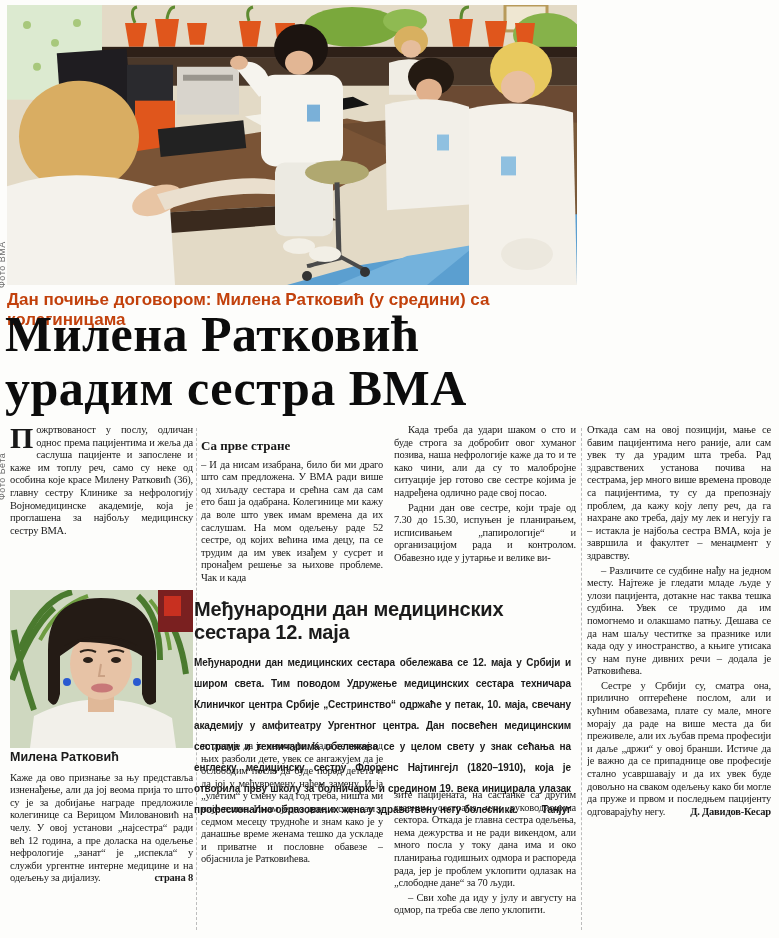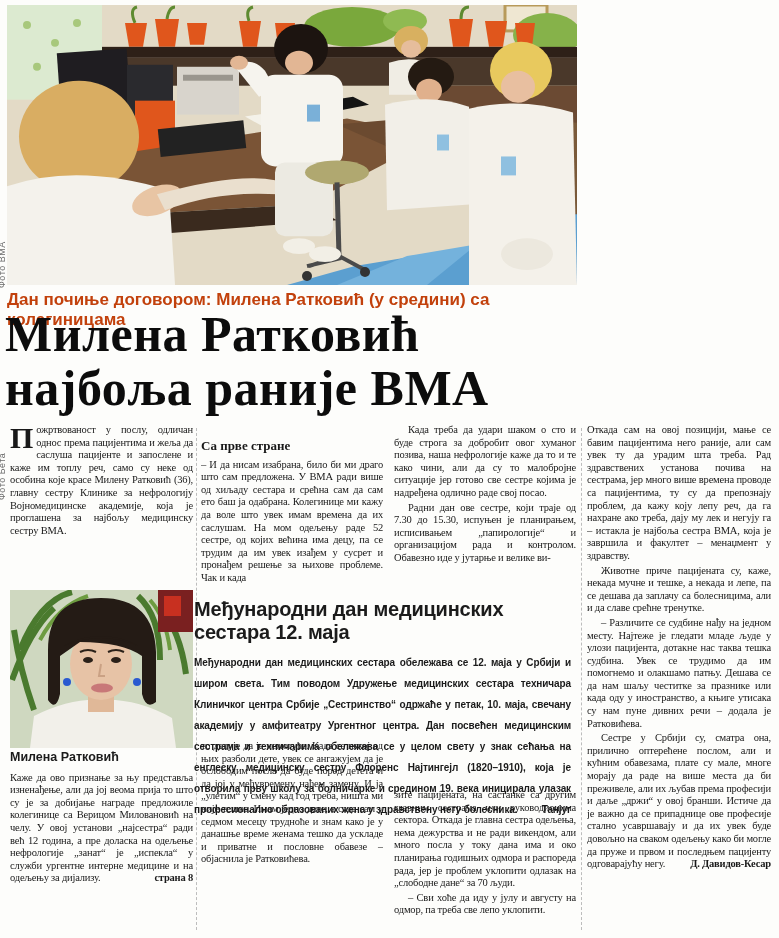--- a/index.html
+++ b/index.html
@@ -144,21 +144,21 @@
       <path d="M462 104 Q514 92 566 108 L570 281 L462 281 Z" fill="#f4f1ea"></path>
       <rect x="494" y="152" width="15" height="19" fill="#8fc0e0"></rect>
       <ellipse cx="520" cy="250" rx="26" ry="16" fill="#ece8de"></ellipse>
     </g>
   </svg>
   <div class="credit vma">Фото ВМА</div>
   <div class="photo-caption">Дан почиње договором: Милена Ратковић (у средини) са колегиницама</div>
 
   <div class="headline">
     <div>Милена Ратковић</div>
-    <div>најбоља раније ВМА</div>
+    <div>урадим сестра ВМА</div>
   </div>
 
   <div class="credit beta">Фото Бета</div>
 
   <div class="vrule vr-left"></div>
   <div class="vrule vr-right"></div>
 
   <div class="col c1">
     <div class="p intro">
       <span class="dropcap">П</span><span>ожртвованост у послу, одличан однос према пацијентима и жеља да саслуша пацијенте и запослене и каже им топлу реч, само су неке од особина које красе Милену Ратковић (36), главну сестру Клинике за нефрологију Војномедицинске академије, која је проглашена за најбољу медицинску сестру ВМА.</span>
@@ -204,21 +204,20 @@
     <div class="p">– И да нисам изабрана, било би ми драго што сам предложена. У ВМА ради више од хиљаду сестара и срећна сам да сам ето баш ја одабрана. Колегинице ми кажу да воле што увек имам времена да их саслушам. На мом одељењу раде 52 сестре, од којих већина има децу, па се трудим да им увек изађем у сусрет и пронађем решење за њихове проблеме. Чак и када</div>
   </div>
 
   <div class="col c3u">
     <div class="p indent">Када треба да удари шаком о сто и буде строга за добробит овог хуманог позива, наша нефрологије каже да то и те како чини, али да су то малобројне ситуације јер готово све сестре којима је надређена одлично раде свој посао.</div>
     <div class="p indent">Радни дан ове сестре, који траје од 7.30 до 15.30, испуњен је планирањем, исписивањем „папирологије“ и организацијом рада и контролом. Обавезно иде у јутарње и велике ви-</div>
   </div>
 
   <div class="col c4">
     <div class="p">Откада сам на овој позицији, мање се бавим пацијентима него раније, али сам увек ту да урадим шта треба. Рад здравствених установа почива на сестрама, јер много више времена проводе са пацијентима, ту су да препознају проблем, да кажу коју лепу реч, да га нахране ако треба, дају му лек и негују га – истакла је најбоља сестра ВМА, која је завршила и факултет – менаџмент у здравству.</div>
-    <div class="p indent">Животне приче пацијената су, каже, некада мучне и тешке, а некада и лепе, па се дешава да заплачу са болесницима, али и да славе срећне тренутке.</div>
     <div class="p indent">– Различите се судбине нађу на једном месту. Најтеже је гледати младе људе у улози пацијента, дотакне нас таква тешка судбина. Увек се трудимо да им помогнемо и олакшамо патњу. Дешава се да нам шаљу честитке за празнике или када оду у иностранство, а књиге утисака су нам пуне дивних речи – додала је Ратковићева.</div>
     <div class="p indent">
       <span>Сестре у Србији су, сматра она, прилично оптерећене послом, али и кућним обавезама, плате су мале, многе морају да раде на више места да би преживеле, али их љубав према професији и даље „држи“ у овој бранши. Истиче да је важно да се припаднице ове професије стално усавршавају и да их увек буде довољно на сваком одељењу како би могле да пруже и првом и последњем пацијенту одговарајућу негу.</span>
       <span class="tail">Д. Давидов-Кесар</span>
     </div>
   </div>
 
   <div class="feature-box">
     <h2>Међународни дан медицинских сестара 12. маја</h2>
     <div class="body">

